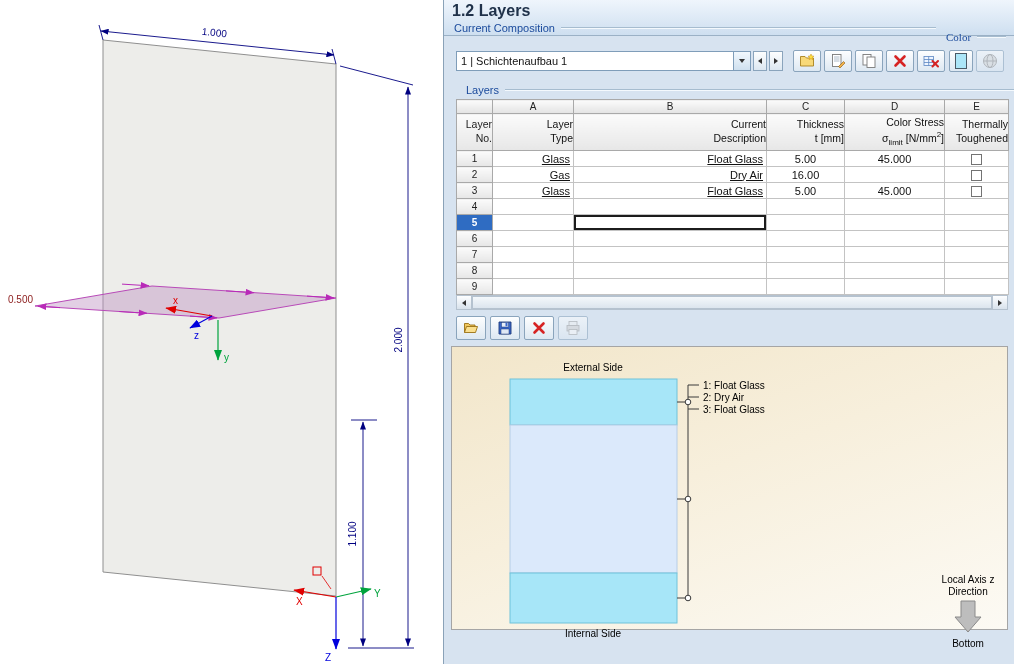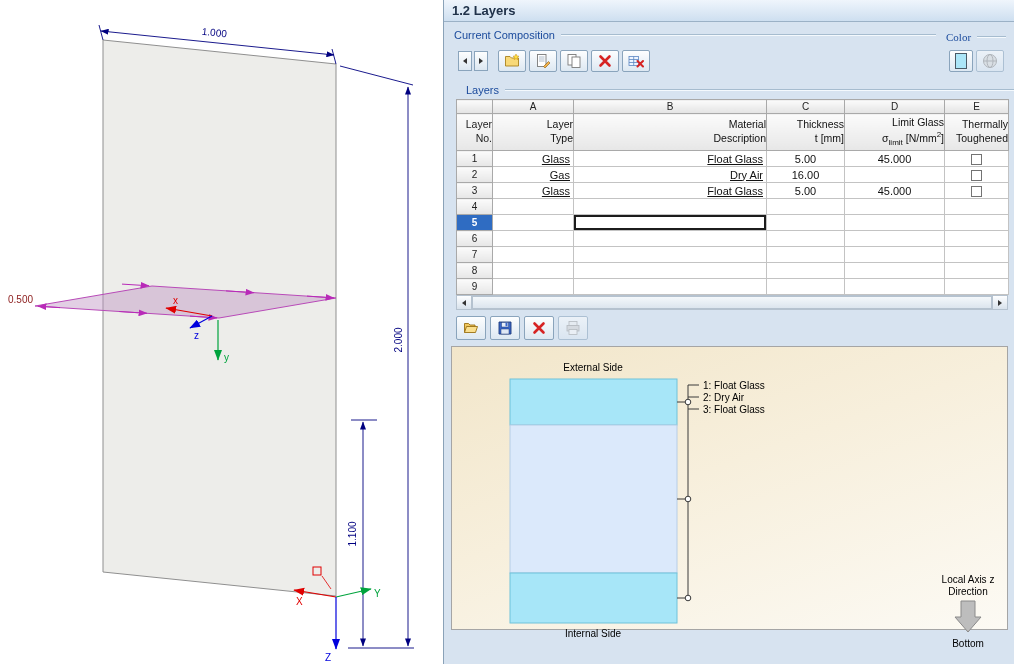--- a/index.html
+++ b/index.html
@@ -6,21 +6,21 @@
   html,body { width:1014px; height:664px; overflow:hidden; }
   body { font-family:"Liberation Sans", sans-serif; background:#fff; position:relative; font-size:11px; color:#111; }
 
   
   .viewport { position:absolute; left:0; top:0; width:443px; height:664px; background:#ffffff; }
   .viewport svg { display:block; }
   .viewport text { font-family:"Liberation Sans", sans-serif; }
 
   
   .panel { position:absolute; left:443px; top:0; width:571px; height:664px; background:#d7e3f0; border-left:1px solid #8aa2b8; }
-  .titlebar { height:22px; background:linear-gradient(#eff5fc,#cedff0); border-bottom:1px solid #9bb1c6; line-height:21px; padding-left:8px; font-size:13px; font-weight:bold; color:#20324a; }
+  .titlebar { height:36px; background:linear-gradient(#eff5fc,#cedff0); border-bottom:1px solid #9bb1c6; line-height:21px; padding-left:8px; font-size:16px; font-weight:bold; color:#20324a; }
 
   .group-head { position:absolute; display:flex; align-items:center; }
   .group-label { color:#1a4a9c; font-size:11px; white-space:nowrap; }
   .group-rule { flex:1; height:2px; margin-left:6px; border-top:1px solid #a6bccf; border-bottom:1px solid #f4f9fd; }
 
   .comp-row { position:absolute; left:12px; top:50px; display:flex; align-items:center; }
   .combo { width:295px; height:20px; background:#fff; border:1px solid #7f9db9; display:flex; align-items:center; }
   .combo-text { flex:1; padding-left:4px; font-size:11px; white-space:nowrap; overflow:hidden; }
   .combo-btn { width:17px; height:18px; border-left:1px solid #7f9db9; background:linear-gradient(#f2f8fd,#cfe0ef); display:flex; align-items:center; justify-content:center; }
   .tri-down { width:0; height:0; border-left:3.5px solid transparent; border-right:3.5px solid transparent; border-top:4px solid #333; }
@@ -145,30 +145,36 @@
     <text x="325" y="661" font-size="10" fill="#0000dd">Z</text>
   </svg>
 </div>
 
 <div class="panel">
 
   <div class="titlebar">
     <span>1.2 Layers</span>
   </div>
 
-  <div class="group-head" style="left:10px; top:29px; width:482px;">
+  <div class="group-head" style="left:10px; top:22px; width:482px;">
     <span class="group-label">Current Composition</span>
     <span class="group-rule"></span>
   </div>
   <div class="group-head" style="left:502px; top:31px; width:60px;font-family:Liberation Serif, serif;">
     <span class="group-label">Color</span>
     <span class="group-rule"></span>
   </div>
 
   <div class="comp-row">
+    <div class="combo">
+      <span class="combo-text">1 | Schichtenaufbau 1</span>
+      <span class="combo-btn">
+          <span class="tri-down"></span>
+        </span>
+    </div>
     <span class="spin">
         <span class="tri-left"></span>
       </span>
     <span class="spin">
         <span class="tri-right"></span>
       </span>
 
     <span class="tbtn first">
       <svg width="16" height="16" viewBox="0 0 16 16">
         <path d="M1.5,5 L1.5,3.5 L6,3.5 L7.5,5 L14.5,5 L14.5,13 L1.5,13 Z" fill="#f8d978" stroke="#a9821e" stroke-width="0.9"></path>
@@ -246,29 +252,29 @@
       <tr class="hdr">
         <td class="rn">
               <div>Layer</div>
               <div>No.</div>
             </td>
         <td>
               <div>Layer</div>
               <div>Type</div>
             </td>
         <td>
-              <div>Material</div>
+              <div>Current</div>
               <div>Description</div>
             </td>
         <td>
               <div>Thickness</div>
               <div>t [mm]</div>
             </td>
         <td>
-          <div>Limit Glass</div>
+          <div>Color Stress</div>
           <div><span>σ</span><sub>limit</sub><span> [N/mm</span><sup>2</sup><span>]</span></div>
         </td>
         <td>
               <div>Thermally</div>
               <div>Toughened</div>
             </td>
       </tr>
 
       <tr class="r">
         <td class="rn">1</td>

